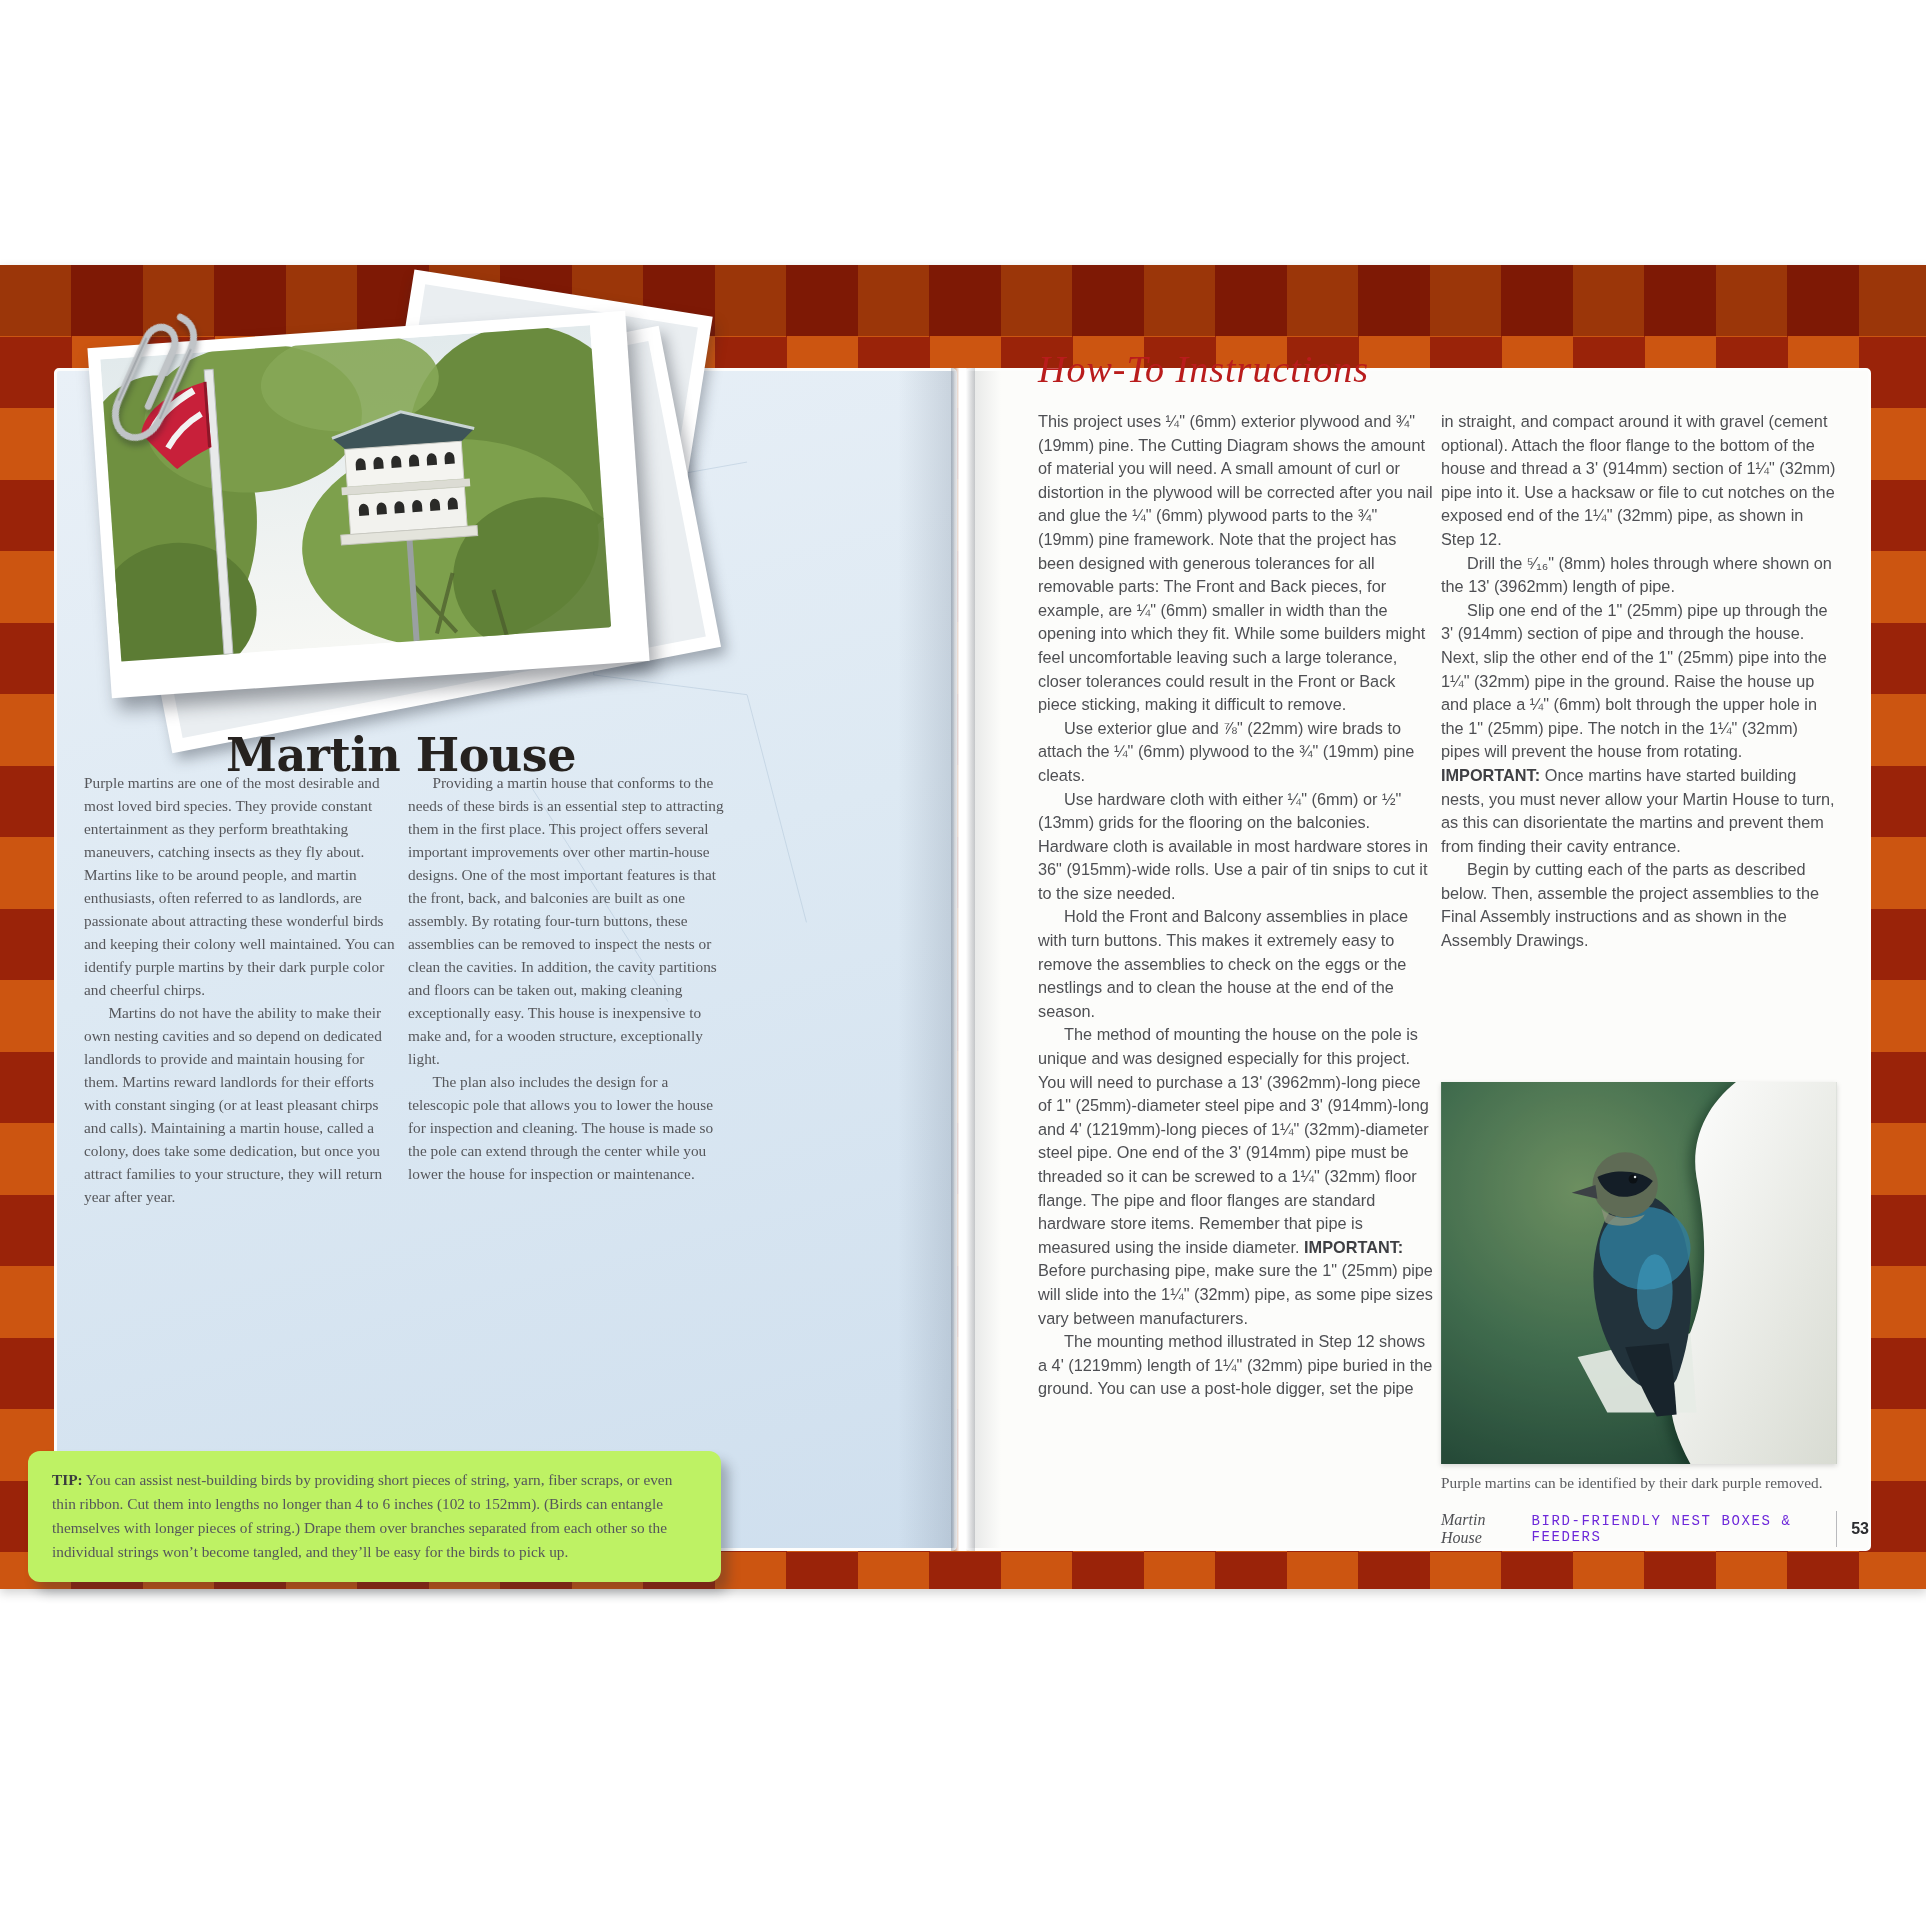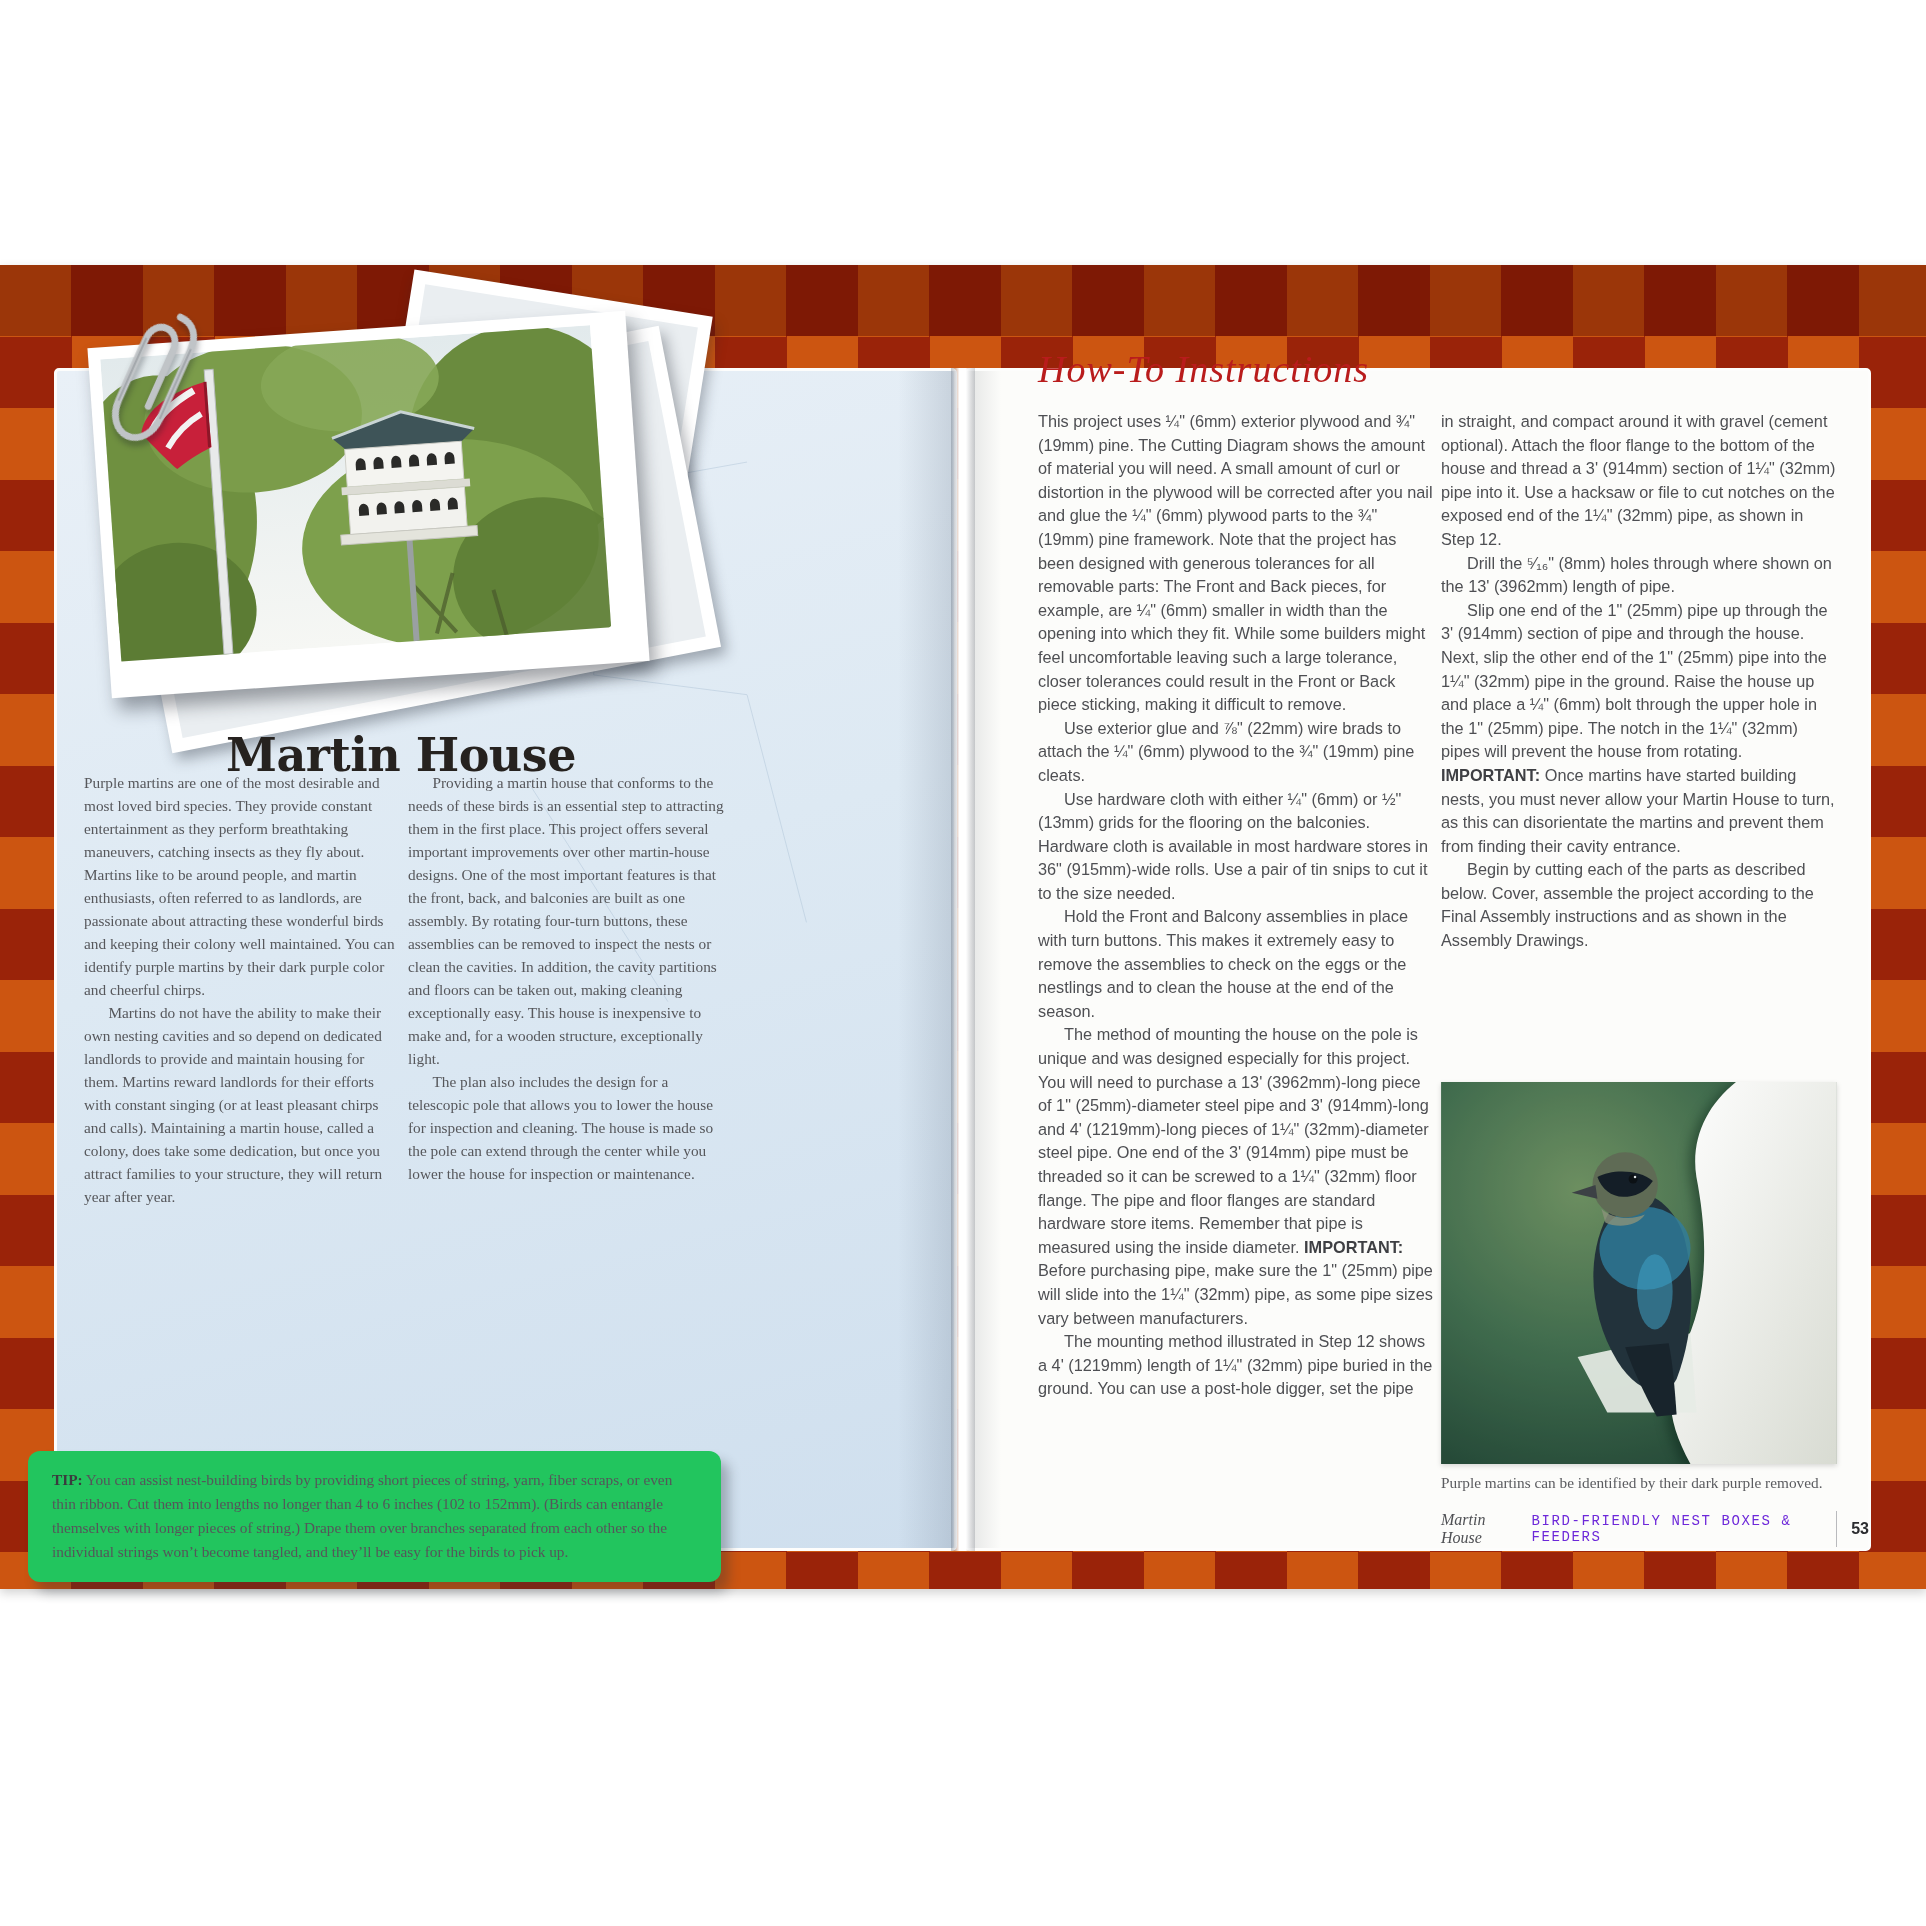--- a/index.html
+++ b/index.html
@@ -46,21 +46,21 @@
      letter-spacing:-0.5px;}
   .col{position:absolute;color:#56575b;}
   .col.serif{font-family:Liberation Serif, serif;font-size:15.3px;line-height:23px;}
   .col p{margin:0;}
   .col .para + .para{text-indent:1.6em;}
   .col[data-indent-first="1"] .para:first-child{text-indent:1.6em;}
   .lcol1{left:84px;top:771px;width:311px;}
   .lcol2{left:408px;top:771px;width:319px;}
 
   .tip{position:absolute;left:28px;top:1451px;width:693px;box-sizing:border-box;
-     background:#22c55e;border-radius:12px;padding:17px 24px 18px 24px;
+     background:#bef264;border-radius:12px;padding:17px 24px 18px 24px;
      box-shadow:8px 10px 12px rgba(45,50,60,.32);
      font-family:"Liberation Serif",serif;font-size:15.3px;line-height:24px;color:#55565a;}
   .tip b{color:#3a3b3e;}
 
   
   .howto{position:absolute;left:1038px;top:347px;
      font-family:"Liberation Serif",serif;font-style:italic;font-size:38px;
      color:#b91c1c;letter-spacing:1px;}
   .col.sans{font-family:"Liberation Sans",sans-serif;font-size:16.3px;line-height:23.6px;color:#4e4f53;}
   .col.sans strong{font-weight:700;color:#3e3f43;}
@@ -195,21 +195,21 @@
     <p class="para">Use exterior glue and ⅞" (22mm) wire brads to attach the ¼" (6mm) plywood to the ¾" (19mm) pine cleats.</p>
     <p class="para">Use hardware cloth with either ¼" (6mm) or ½" (13mm) grids for the flooring on the balconies. Hardware cloth is available in most hardware stores in 36" (915mm)-wide rolls. Use a pair of tin snips to cut it to the size needed.</p>
     <p class="para">Hold the Front and Balcony assemblies in place with turn buttons. This makes it extremely easy to remove the assemblies to check on the eggs or the nestlings and to clean the house at the end of the season.</p>
     <p class="para">The method of mounting the house on the pole is unique and was designed especially for this project. You will need to purchase a 13' (3962mm)-long piece of 1" (25mm)-diameter steel pipe and 3' (914mm)-long and 4' (1219mm)-long pieces of 1¼" (32mm)-diameter steel pipe. One end of the 3' (914mm) pipe must be threaded so it can be screwed to a 1¼" (32mm) floor flange. The pipe and floor flanges are standard hardware store items. Remember that pipe is measured using the inside diameter. <strong>IMPORTANT:</strong> Before purchasing pipe, make sure the 1" (25mm) pipe will slide into the 1¼" (32mm) pipe, as some pipe sizes vary between manufacturers.</p>
     <p class="para">The mounting method illustrated in Step 12 shows a 4' (1219mm) length of 1¼" (32mm) pipe buried in the ground. You can use a post-hole digger, set the pipe</p>
   </div>
 <div class="col sans rcol2">
     <p class="para">in straight, and compact around it with gravel (cement optional). Attach the floor flange to the bottom of the house and thread a 3' (914mm) section of 1¼" (32mm) pipe into it. Use a hacksaw or file to cut notches on the exposed end of the 1¼" (32mm) pipe, as shown in Step 12.</p>
     <p class="para">Drill the ⁵⁄₁₆" (8mm) holes through where shown on the 13' (3962mm) length of pipe.</p>
     <p class="para">Slip one end of the 1" (25mm) pipe up through the 3' (914mm) section of pipe and through the house. Next, slip the other end of the 1" (25mm) pipe into the 1¼" (32mm) pipe in the ground. Raise the house up and place a ¼" (6mm) bolt through the upper hole in the 1" (25mm) pipe. The notch in the 1¼" (32mm) pipes will prevent the house from rotating. <strong>IMPORTANT:</strong> Once martins have started building nests, you must never allow your Martin House to turn, as this can disorientate the martins and prevent them from finding their cavity entrance.</p>
-    <p class="para">Begin by cutting each of the parts as described below. Cover, assemble the project according to the Final Assembly instructions and as shown in the Assembly Drawings.</p>
+    <p class="para">Begin by cutting each of the parts as described below. Then, assemble the project assemblies to the Final Assembly instructions and as shown in the Assembly Drawings.</p>
   </div>
 
 <div class="bird-photo">
   <svg width="396" height="382" viewBox="0 0 400 386">
     <defs>
       <radialGradient id="grn" cx="35%" cy="28%" r="85%">
         <stop offset="0" stop-color="#83a973"></stop>
         <stop offset=".5" stop-color="#4d7f5c"></stop>
         <stop offset="1" stop-color="#27503e"></stop>
       </radialGradient>

